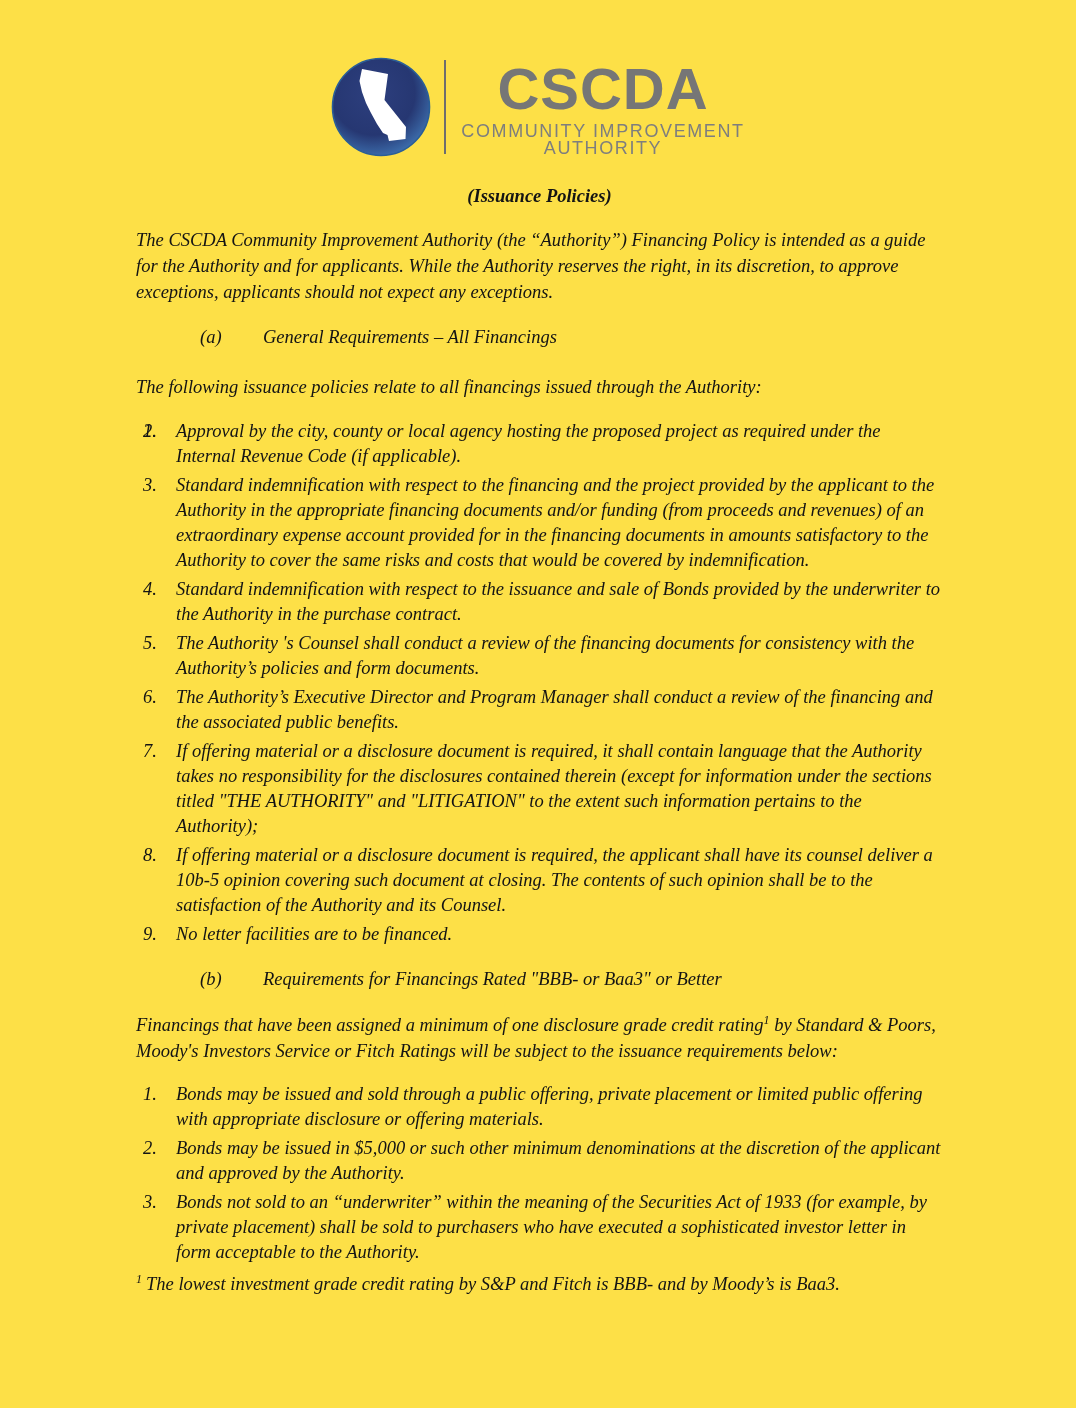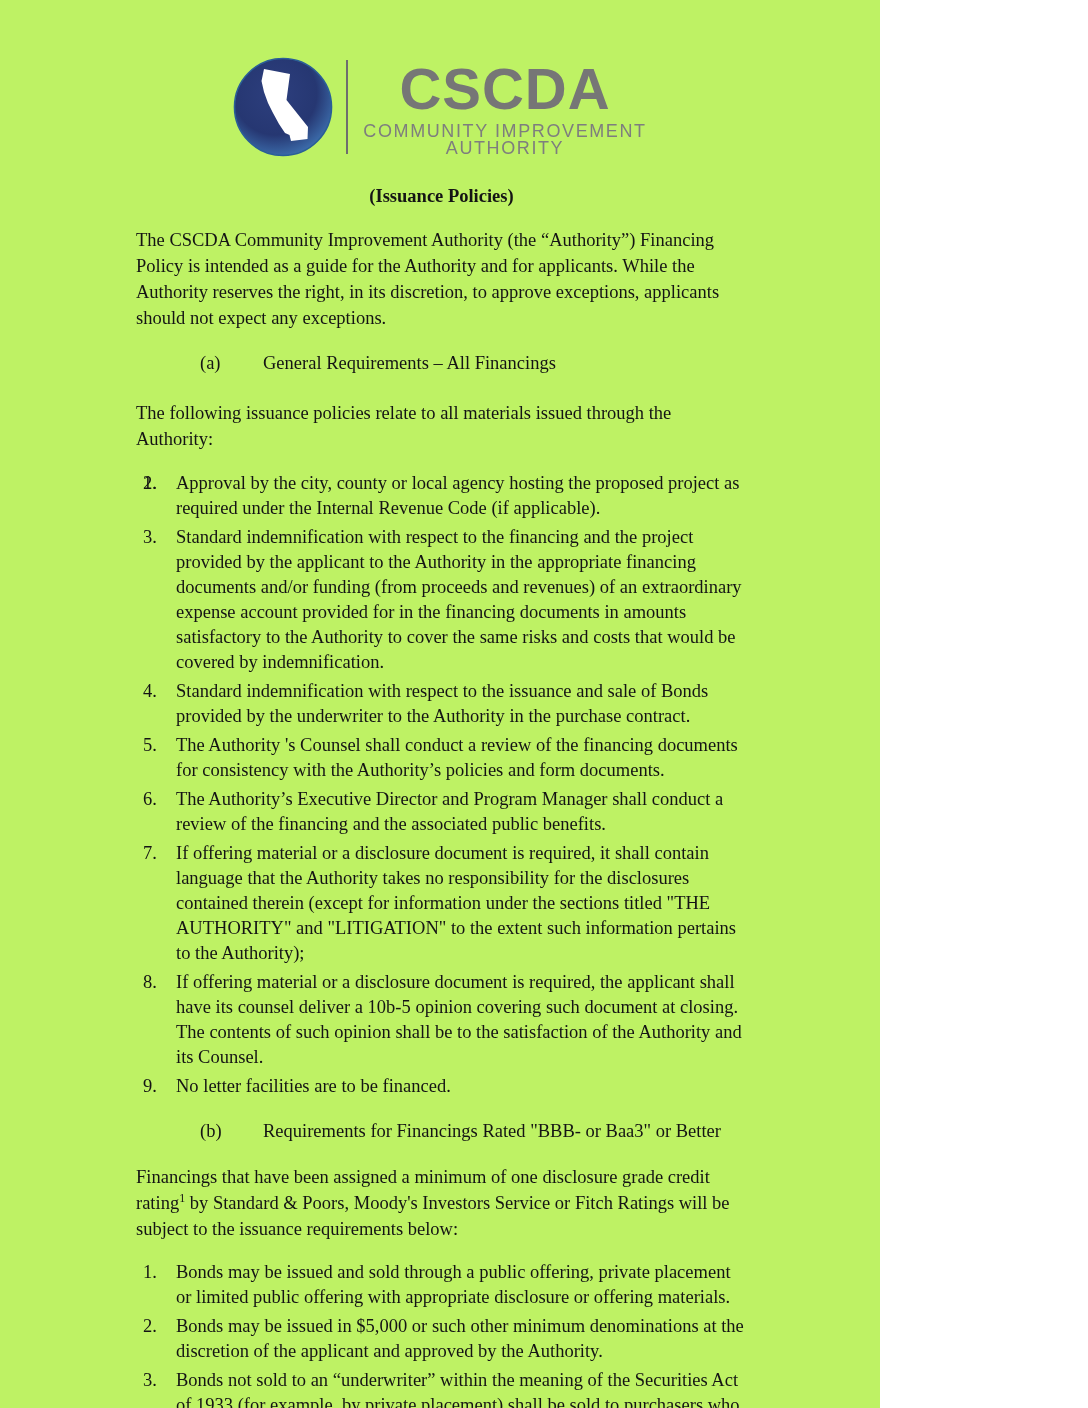--- a/index.html
+++ b/index.html
@@ -1,20 +1,20 @@
 <!DOCTYPE html>
 <html><head>
 <meta charset="utf-8">
 <style>
   html, body { margin: 0; padding: 0; background: #ffffff; }
   .page {
     position: relative;
-    width: 880px;
+    width: 1076px;
     height: 1408px;
-    background: #bef264;
+    background: #fde047;
     overflow: hidden;
     color: #141414;
     font-family: "Liberation Serif", "DejaVu Serif", serif;
     font-size: 18.5px;
     line-height: 26px;
   }
   
   .logo-row {
     display: flex;
     justify-content: center;
@@ -39,21 +39,21 @@
   }
   .logo-sub {
     font-family: "Liberation Sans", "DejaVu Sans", sans-serif;
     font-size: 18px;
     line-height: 17px;
     letter-spacing: 1.6px;
     color: #7e7e7e;
   }
   .logo-sub.first { margin-top: 6px; }
   
-  .content { padding: 0 133px 0 136px; }
+  .content { padding: 0 133px 0 136px; font-style: italic; }
   .doc-title { margin-top: 26px; text-align: center; font-weight: bold; }
   .intro { margin-top: 18px; }
   .sec-heading { margin-top: 19px; }
   .sec-heading.b { }
   .sec-label { display: inline-block; margin-left: 64px; min-width: 63px; }
   .lead { margin-top: 24px; }
   .lead.b { margin-top: 20px; }
   .num-list { margin-top: 18px; }
   .li { position: relative; padding-left: 40px; line-height: 25px; }
   .li + .li { margin-top: 4px; }
@@ -94,21 +94,21 @@
   <div class="content">
 
     <div class="doc-title">(Issuance Policies)</div>
 
     <p class="intro">The CSCDA Community Improvement Authority (the “Authority”) Financing Policy is intended as a guide for the Authority and for applicants. While the Authority reserves the right, in its discretion, to approve exceptions, applicants should not expect any exceptions.</p>
 
     <div class="sec-heading a">
       <span class="sec-label">(a)</span><span class="sec-title">General Requirements – All Financings</span>
     </div>
 
-    <p class="lead a">The following issuance policies relate to all materials issued through the Authority:</p>
+    <p class="lead a">The following issuance policies relate to all financings issued through the Authority:</p>
 
     <div class="num-list">
       <div class="li">
         <span class="li-num">1.</span>
       </div>
       <div class="li">
         <span class="li-num">2.</span>
         <span class="li-text">Approval by the city, county or local agency hosting the proposed project as required under the Internal Revenue Code (if applicable).</span>
       </div>
       <div class="li">

